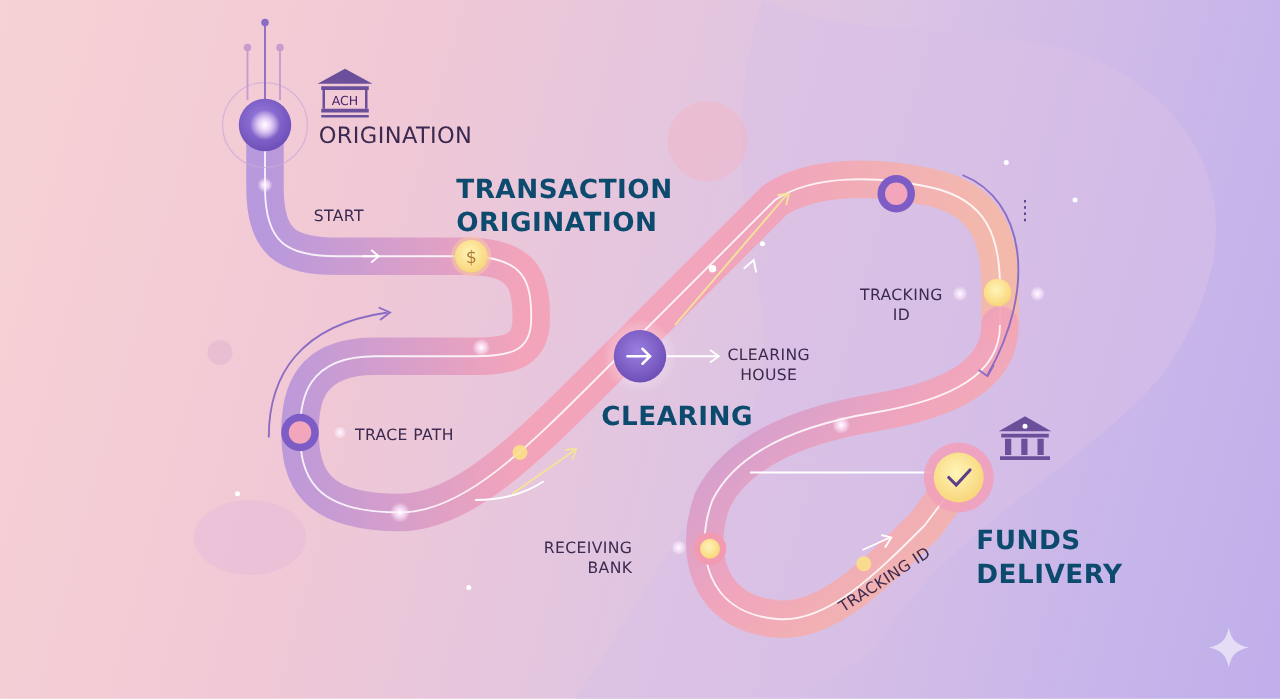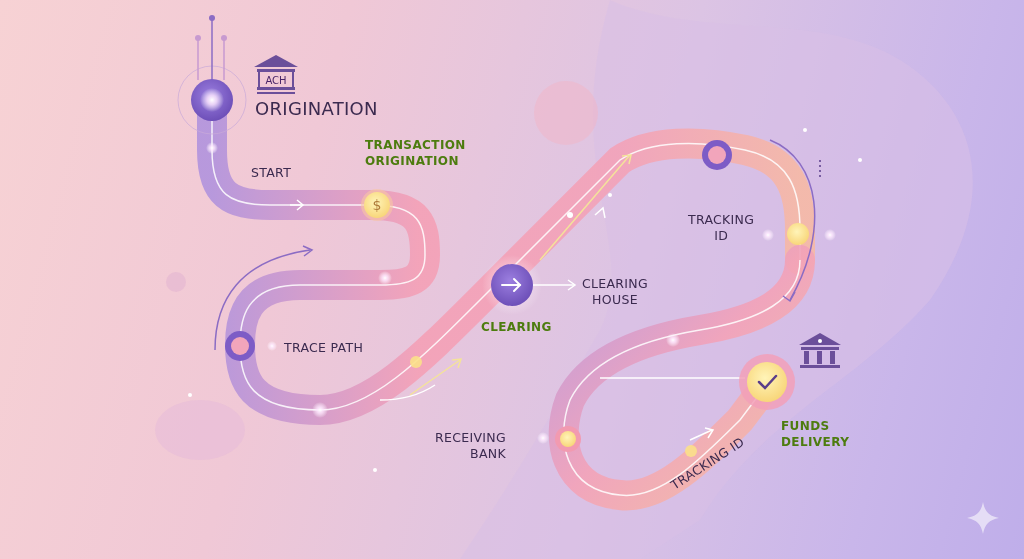--- a/index.html
+++ b/index.html
@@ -1,21 +1,21 @@
 <!DOCTYPE html>
 <html><head>
 <meta charset="utf-8">
 <style>
   html,body{margin:0;padding:0;}
   body{width:1024px;height:559px;overflow:hidden;position:relative;
     font-family:"DejaVu Sans","Liberation Sans",sans-serif;
     background:linear-gradient(105deg,#f7d2d4 0%,#f0c8d6 30%,#dcc4e4 60%,#c9b6ea 85%,#bfaeea 100%);}
   #canvas{position:absolute;left:0;top:0;width:1024px;height:559px;}
   .label{position:absolute;color:#3b2a4f;font-size:12.5px;letter-spacing:0.3px;line-height:1.3;text-transform:uppercase;}
-  .title{position:absolute;color:#4d7c0f;font-weight:bold;font-size:12px;line-height:1.3;letter-spacing:0.4px;}
+  .title{position:absolute;color:#0c4a6e;font-weight:bold;font-size:21px;line-height:1.3;letter-spacing:0.4px;}
   .center{text-align:center;}
 </style>
 </head>
 <body>
 
 <svg id="canvas" viewBox="0 0 1024 559">
   <defs>
     <linearGradient id="pathGrad" x1="0" y1="0" x2="1" y2="0">
       <stop offset="0" stop-color="#b193dd"></stop>
       <stop offset="0.35" stop-color="#f4a0b6"></stop>
@@ -187,21 +187,21 @@
 
 <div class="label center" style="left:582px;top:276px;">
   <div>CLEARING</div>
   <div>HOUSE</div>
 </div>
 
 <div class="title" style="left:481px;top:320px;">
   <div>CLEARING</div>
 </div>
 
-<div class="label center" style="left:688px;top:212px;">
+<div class="label center" style="left:688px;top:228px;">
   <div>TRACKING</div>
   <div>ID</div>
 </div>
 
 <div class="label" style="left:435px;top:430px;text-align:right;">
   <div>RECEIVING</div>
   <div>BANK</div>
 </div>
 
 <div class="title" style="left:781px;top:419px;">

